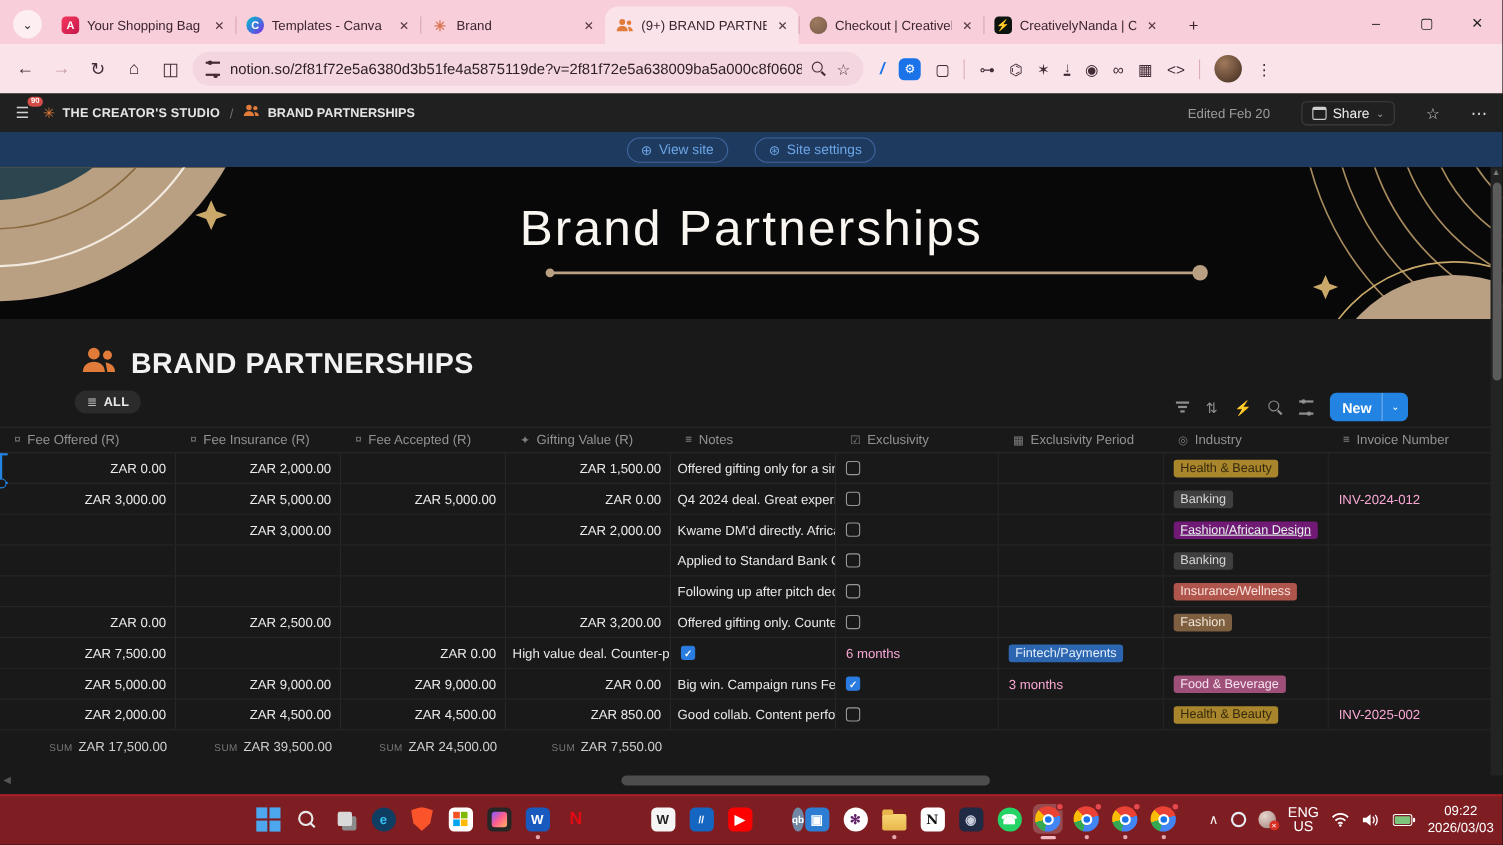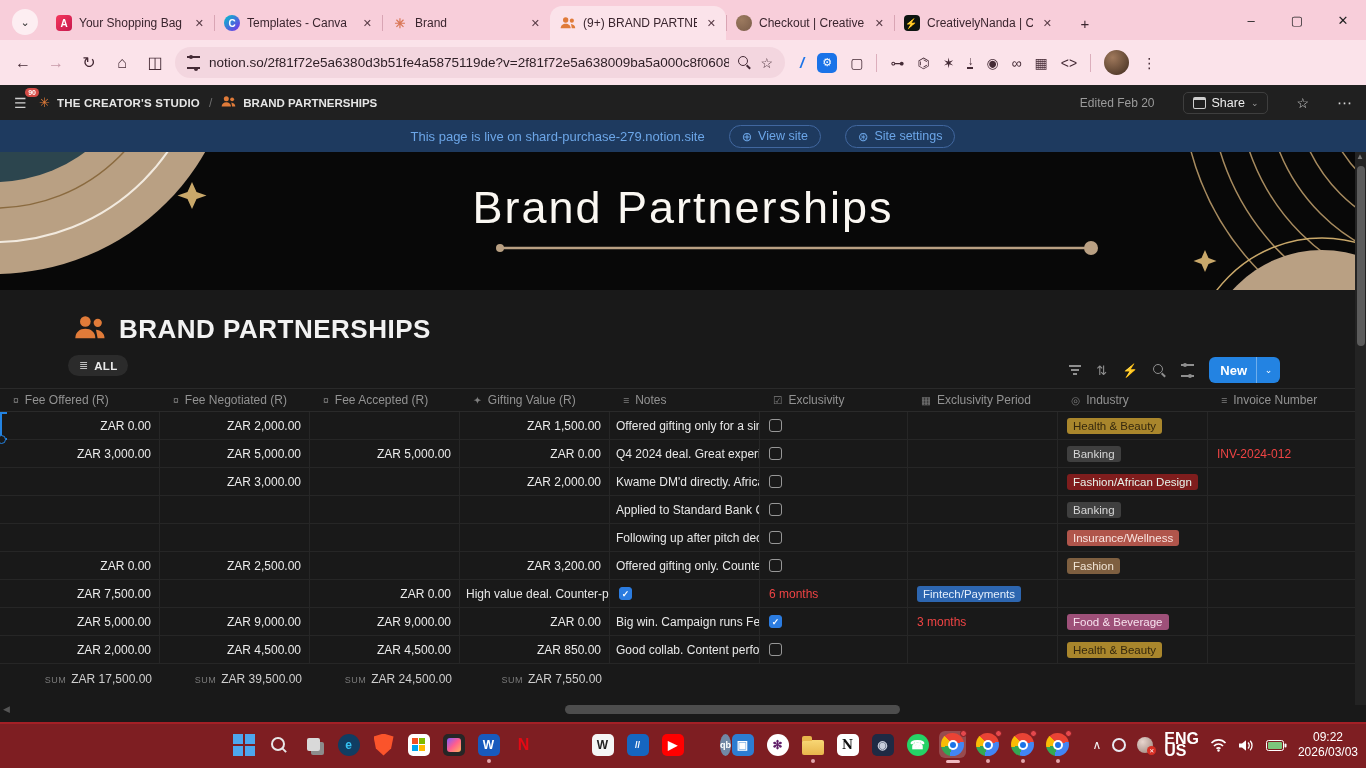--- a/index.html
+++ b/index.html
@@ -102,21 +102,21 @@
   .hico{font-size:10.5px;color:#7E7E7E}
   #trows{position:absolute;top:412px;left:0;right:0}
   .trow{height:28px;border-bottom:1px solid #262626;box-sizing:border-box}
   .cell{border-right:1px solid #262626;display:flex;align-items:center;overflow:hidden;box-sizing:border-box}
   .num{justify-content:flex-end;padding-right:8px;color:#EBEBEB;font-size:12px}
   .notes{padding-left:6px;color:#E8E8E8;font-size:12px;white-space:nowrap}
   .checkcell{padding-left:9px}
   .cb{width:13px;height:13px;border:1.4px solid #979797;border-radius:3px;box-sizing:border-box;
     display:flex;align-items:center;justify-content:center}
   .cb.on{background:#2B7CE0;border-color:#2B7CE0;color:#fff;font-size:9px;font-weight:bold}
-  .plain{padding-left:9px;color:#ef4444;font-size:12px;white-space:nowrap}
+  .plain{padding-left:9px;color:#f9a8d4;font-size:12px;white-space:nowrap}
   .tag{margin-left:9px;padding:2px 6px;border-radius:3px;font-size:11.5px;white-space:nowrap}
   #sumrow{position:absolute;top:672px;left:0;right:0;height:24px}
   .sumcell{display:flex;justify-content:flex-end;align-items:baseline;gap:5px;padding-right:8px}
   .sumlabel{font-size:9px;color:#7A7A7A;letter-spacing:.5px}
   .sumval{font-size:12px;color:#CFCFCF}
   #rowcaret{position:absolute;left:0;top:412px;width:7px;height:28px;border:2px solid #2383E2;
     border-right:none;box-sizing:border-box}
   #rowcaret::after{content:"";position:absolute;bottom:-6px;left:-5px;width:7px;height:7px;
     border:1.5px solid #2383E2;border-radius:50%;background:#191919}
   #hthumb{position:absolute;left:565px;top:705px;width:335px;height:9px;border-radius:5px;background:#4D4D4D}
@@ -156,21 +156,21 @@
     background:conic-gradient(from -45deg,#EA4335 0 120deg,#4285F4 0 240deg,#34A853 0 300deg,#FBBC05 0 360deg)}
   .chromein{position:absolute;inset:6.5px;background:#fff;border-radius:50%}
   .chromein2{position:absolute;inset:8.5px;background:#1A73E8;border-radius:50%}
   #tray{position:absolute;right:8px;top:6px;display:flex;align-items:center;gap:11px;color:#fff}
   .trayico{font-size:12px;color:#F2F2F2}
   .obsring{width:14px;height:14px;border:2px solid #E8EAF2;border-radius:50%;box-sizing:border-box}
   .blockwrap{position:relative;width:16px;height:16px}
   .blockcirc{position:absolute;inset:0;border-radius:50%;background:radial-gradient(circle at 35% 30%,#E8D5CE,#9A8078)}
   .blockx{position:absolute;right:-3px;bottom:-2px;width:9px;height:9px;border-radius:50%;background:#D93025;
     color:#fff;font-size:6px;display:flex;align-items:center;justify-content:center}
-  .lang{font-size:16px;font-weight:bold;line-height:12px;text-align:left}
+  .lang{font-size:13px;font-weight:normal;line-height:12px;text-align:center}
   .clock{font-size:12px;line-height:15px;text-align:center}
 </style>
 </head>
 <body>
 
 <div id="tabstrip">
   <span class="tabchev">⌄</span>
   <div id="tabs">
       <div class="tab">
         <span class="fav" style="background: linear-gradient(135deg, rgb(245, 55, 92), rgb(198, 24, 78)); border-radius: 4px; color: rgb(255, 255, 255);">A</span>
@@ -272,21 +272,20 @@
       <span class="winicon"></span>
       <span>Share</span>
       <span class="smallchev">⌄</span>
     </span>
     <span class="topstar">☆</span>
     <span class="kebab">⋯</span>
   </div>
 </div>
 
 <div id="banner">
-  <span class="bannertext">This page is live on shard-purchase-279.notion.site</span>
   <span class="bannerbtn">
     <span>⊕</span>
     <span>View site</span>
   </span>
   <span class="bannerbtn">
     <span>⊛</span>
     <span>Site settings</span>
   </span>
 </div>
 
@@ -351,21 +350,21 @@
   </span>
 </div>
 
 <div id="thead" class="tgrid">
     <div class="hcell">
       <span class="hico">¤</span>
       <span>Fee Offered (R)</span>
     </div>
     <div class="hcell">
       <span class="hico">¤</span>
-      <span>Fee Negotiated (R)</span>
+      <span>Fee Insurance (R)</span>
     </div>
     <div class="hcell">
       <span class="hico">¤</span>
       <span>Fee Accepted (R)</span>
     </div>
     <div class="hcell">
       <span class="hico">✦</span>
       <span>Gifting Value (R)</span>
     </div>
     <div class="hcell">
@@ -424,21 +423,21 @@
       <div class="cell num"></div>
       <div class="cell num">ZAR 3,000.00</div>
       <div class="cell num"></div>
       <div class="cell num">ZAR 2,000.00</div>
       <div class="cell notes">Kwame DM'd directly. African b</div>
       <div class="cell checkcell">
         <span class="cb"></span>
       </div>
       <div class="cell plain"></div>
       <div class="cell">
-        <span class="tag" style="background: #7f1d1d; color: rgb(231, 244, 235);">Fashion/African Design</span>
+        <span class="tag" style="background: #701a75; color: rgb(231, 244, 235); text-decoration: underline;">Fashion/African Design</span>
       </div>
       <div class="cell plain"></div>
     </div>
     <div class="trow tgrid">
       <div class="cell num"></div>
       <div class="cell num"></div>
       <div class="cell num"></div>
       <div class="cell num"></div>
       <div class="cell notes">Applied to Standard Bank Creat</div>
       <div class="cell checkcell">
@@ -514,20 +513,21 @@
       <div class="cell num">ZAR 4,500.00</div>
       <div class="cell num">ZAR 850.00</div>
       <div class="cell notes">Good collab. Content performe</div>
       <div class="cell checkcell">
         <span class="cb"></span>
       </div>
       <div class="cell plain"></div>
       <div class="cell">
         <span class="tag" style="background: rgb(169, 134, 44); color: rgb(53, 40, 13);">Health &amp; Beauty</span>
       </div>
+      <div class="cell plain">INV-2025-002</div>
     </div>
   </div>
 <div id="sumrow" class="tgrid">
     <div class="sumcell">
       <span class="sumlabel">SUM</span>
       <span class="sumval">ZAR 17,500.00</span>
     </div>
     <div class="sumcell">
       <span class="sumlabel">SUM</span>
       <span class="sumval">ZAR 39,500.00</span>

